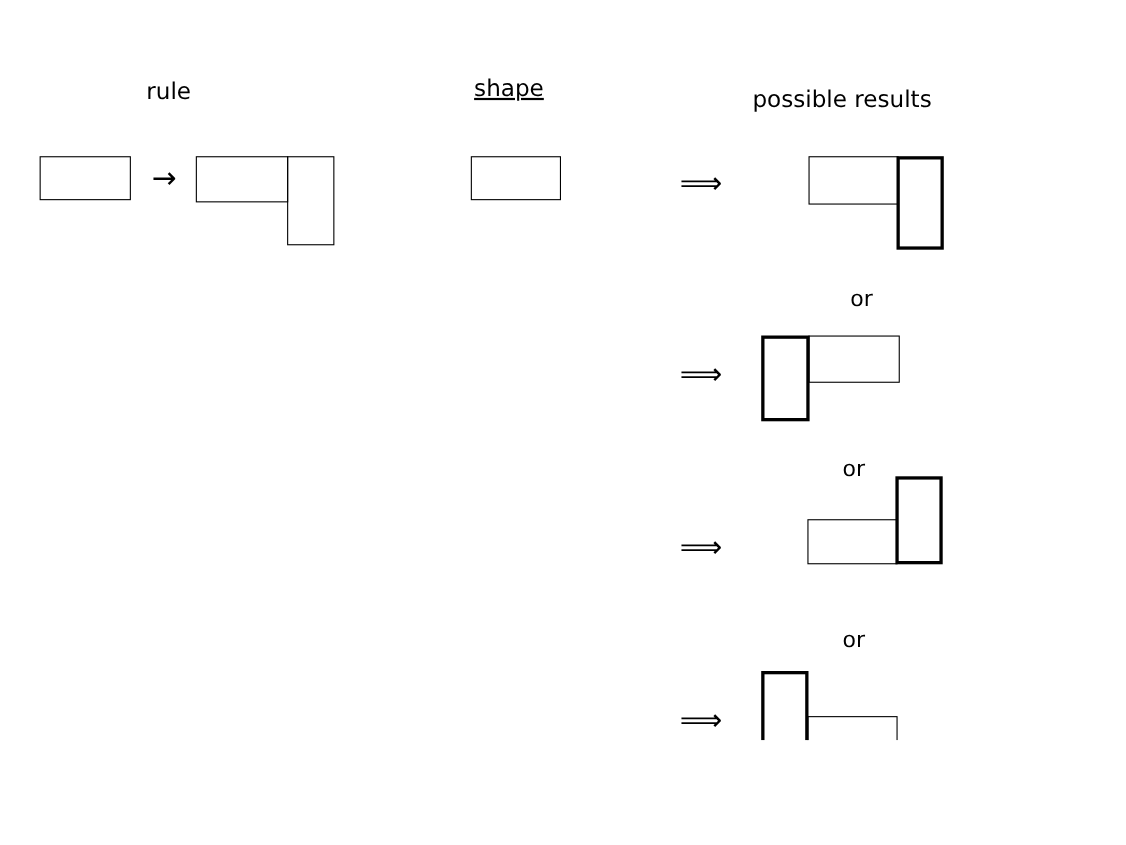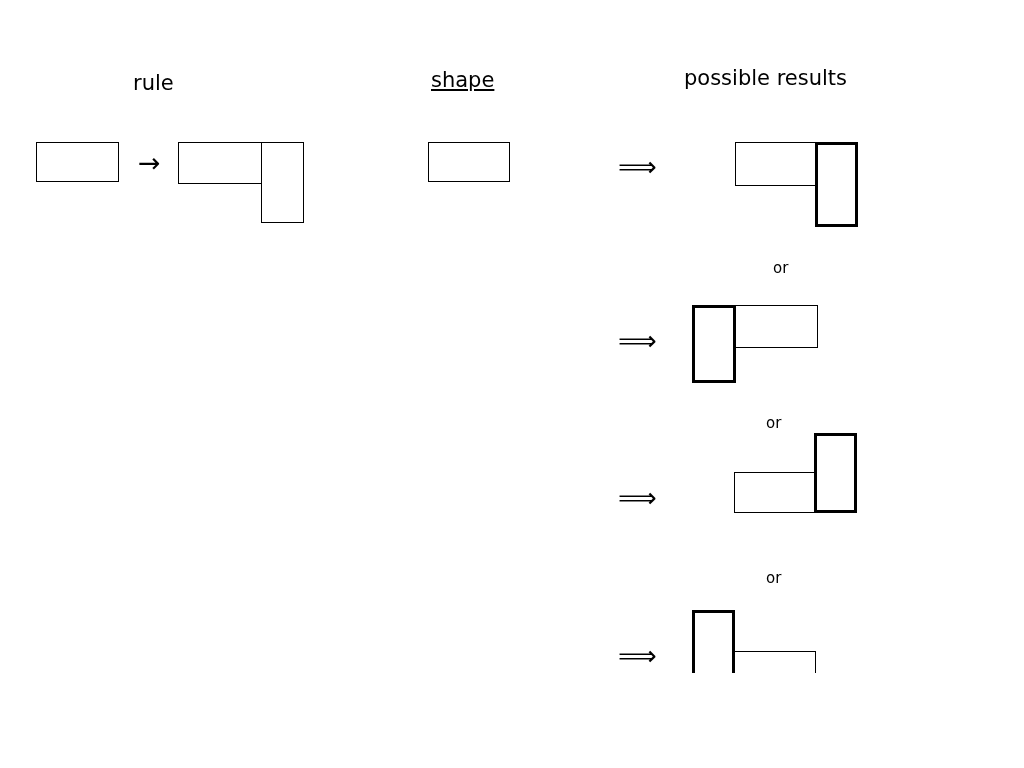--- a/index.html
+++ b/index.html
@@ -19,21 +19,21 @@
   }
   .hdr {
     position: absolute;
     font-size: 21px;
     color: #000000;
     white-space: nowrap;
     line-height: 1;
   }
   .orlabel {
     position: absolute;
-    font-size: 15px;
+    font-size: 20px;
     color: #000000;
     white-space: nowrap;
     line-height: 1;
   }
   .arrow {
     position: absolute;
     color: #000000;
     white-space: nowrap;
     line-height: 1;
     font-family: "DejaVu Sans", sans-serif;
@@ -55,21 +55,21 @@
 </style>
 </head>
 <body>
 
 <div id="canvas">
 
   <div class="hdr" style="left:133px; top:73px;">rule</div>
 
   <div class="hdr" style="left:431px; top:70px;text-decoration:underline;">shape</div>
 
-  <div class="hdr" style="left:684px; top:68px;">possible results</div>
+  <div class="hdr" style="left:684px; top:80px;">possible results</div>
 
   <div class="box thin" style="left:36px; top:142px; width:83px; height:40px;"></div>
 
   <div class="arrow arrow-single" style="left:138px; top:149px;">→</div>
 
   <div class="box thin" style="left:178px; top:142px; width:84px; height:42px;"></div>
 
   <div class="box thin" style="left:261px; top:142px; width:43px; height:81px;"></div>
 
   <div class="box thin" style="left:428px; top:142px; width:82px; height:40px;"></div>

